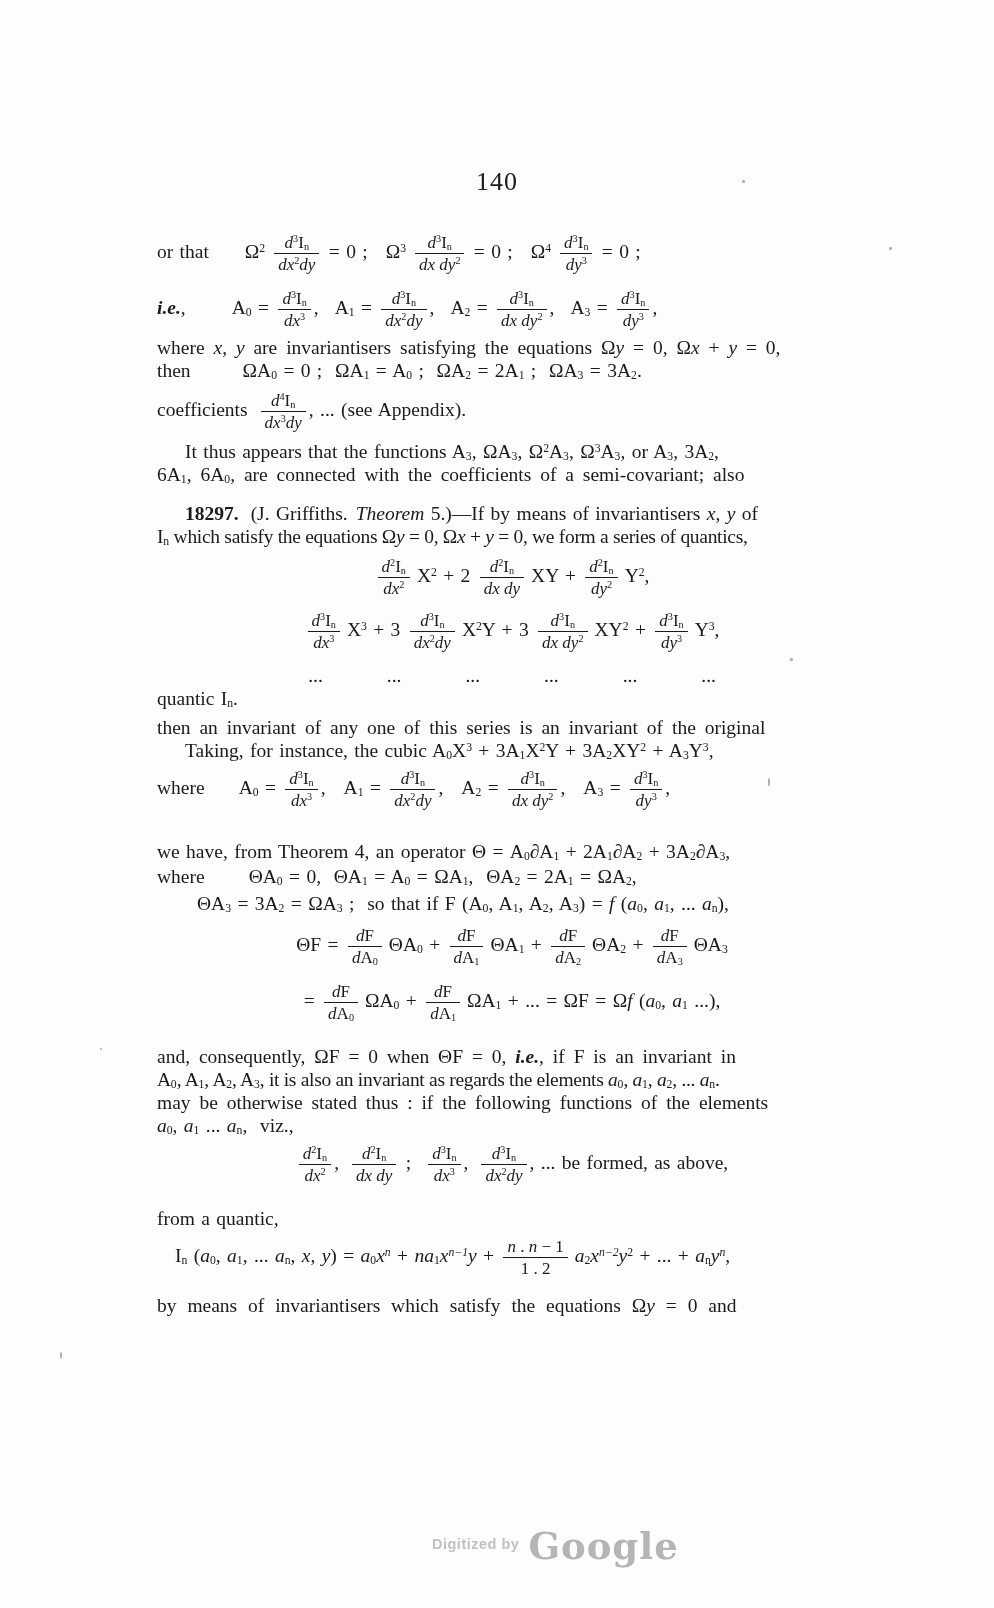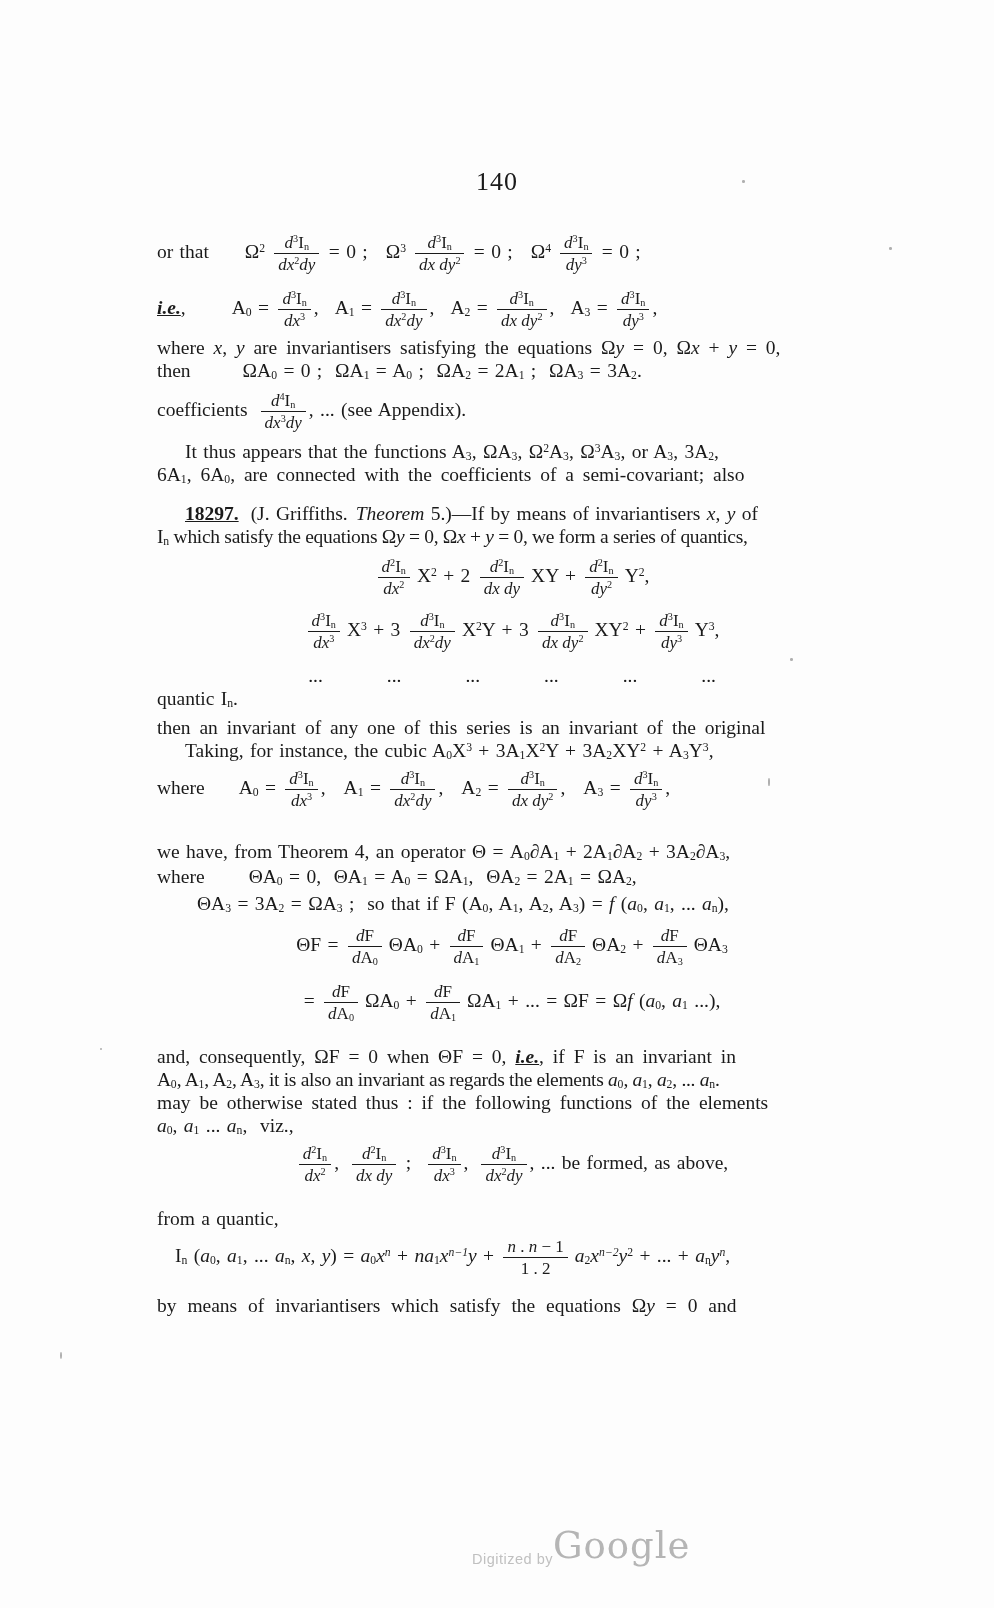--- a/index.html
+++ b/index.html
@@ -16,31 +16,31 @@
   .ind40{padding-left:40px;}
   .tight{letter-spacing:-0.3px;word-spacing:0;}
   .jwide{word-spacing:4px;}
   .wide{word-spacing:6px;}
   .mt2{margin-top:2px}.mt4{margin-top:4px}.mt6{margin-top:6px}.mt8{margin-top:8px}
   .mt10{margin-top:26px}.mt12{margin-top:12px}.mt16{margin-top:16px}.mt18{margin-top:18px}
   sup,sub{font-size:60%;line-height:0;letter-spacing:0;}
   sup{vertical-align:0.55em;}
   sub{vertical-align:-0.2em;}
   .it{font-style:italic;}
-  .bd{font-weight:700;text-decoration:underline;}
+  .bd{font-weight:700;}
   .gap{display:inline-block;}
   .frac{display:inline-block;vertical-align:middle;text-align:center;
         font-size:17px;line-height:19px;margin:0 3px;word-spacing:0;}
   .fnum{display:block;border-bottom:1.3px solid var(--ink);padding:0 4px 1px;}
   .fden{display:block;padding:1px 4px 0;}
   .speck{position:absolute;background:#6f6f6f;opacity:.55;border-radius:45%;}
-  .watermark{position:absolute;top:1524px;left:472px;display:flex;align-items:flex-end;color:var(--wm);}
+  .watermark{position:absolute;top:1524px;left:432px;display:flex;align-items:flex-start;color:var(--wm);font-weight:bold;}
   .wm-prefix{font-family:"Liberation Sans","DejaVu Sans",sans-serif;font-size:14.5px;
              letter-spacing:.5px;margin-top:12px;color:#c0c0c0;}
-  .wm-brand{font-family:"DejaVu Serif",serif;font-size:37px;letter-spacing:1px;}
+  .wm-brand{font-family:"DejaVu Serif",serif;font-size:37px;margin-left:9px;letter-spacing:1px;}
 </style>
 </head>
 <body>
 
 <div class="page">
   <div class="pageno">140</div>
 
   <div class="content">
       <div class="line eq"><span>or that</span><span class="gap" style="width: 36px;"></span><span>Ω</span><sup>2</sup><span class="gap" style="width: 6px;"></span><span class="frac"><span class="fnum"><span class="it">d</span><sup>3</sup><span>I</span><sub>n</sub></span><span class="fden"><span class="it">dx</span><sup>2</sup><span class="it">dy</span></span></span><span> = 0 ;</span><span class="gap" style="width: 18px;"></span><span>Ω</span><sup>3</sup><span class="gap" style="width: 6px;"></span><span class="frac"><span class="fnum"><span class="it">d</span><sup>3</sup><span>I</span><sub>n</sub></span><span class="fden"><span class="it">dx dy</span><sup>2</sup></span></span><span> = 0 ;</span><span class="gap" style="width: 18px;"></span><span>Ω</span><sup>4</sup><span class="gap" style="width: 6px;"></span><span class="frac"><span class="fnum"><span class="it">d</span><sup>3</sup><span>I</span><sub>n</sub></span><span class="fden"><span class="it">dy</span><sup>3</sup></span></span><span> = 0 ;</span></div>
       <div class="line eq mt4"><span class="bd it">i.e.</span><span>,</span><span class="gap" style="width: 46px;"></span><span>A</span><sub>0</sub><span> = </span><span class="frac"><span class="fnum"><span class="it">d</span><sup>3</sup><span>I</span><sub>n</sub></span><span class="fden"><span class="it">dx</span><sup>3</sup></span></span><span>,</span><span class="gap" style="width: 16px;"></span><span>A</span><sub>1</sub><span> = </span><span class="frac"><span class="fnum"><span class="it">d</span><sup>3</sup><span>I</span><sub>n</sub></span><span class="fden"><span class="it">dx</span><sup>2</sup><span class="it">dy</span></span></span><span>,</span><span class="gap" style="width: 16px;"></span><span>A</span><sub>2</sub><span> = </span><span class="frac"><span class="fnum"><span class="it">d</span><sup>3</sup><span>I</span><sub>n</sub></span><span class="fden"><span class="it">dx dy</span><sup>2</sup></span></span><span>,</span><span class="gap" style="width: 16px;"></span><span>A</span><sub>3</sub><span> = </span><span class="frac"><span class="fnum"><span class="it">d</span><sup>3</sup><span>I</span><sub>n</sub></span><span class="fden"><span class="it">dy</span><sup>3</sup></span></span><span>,</span></div>

